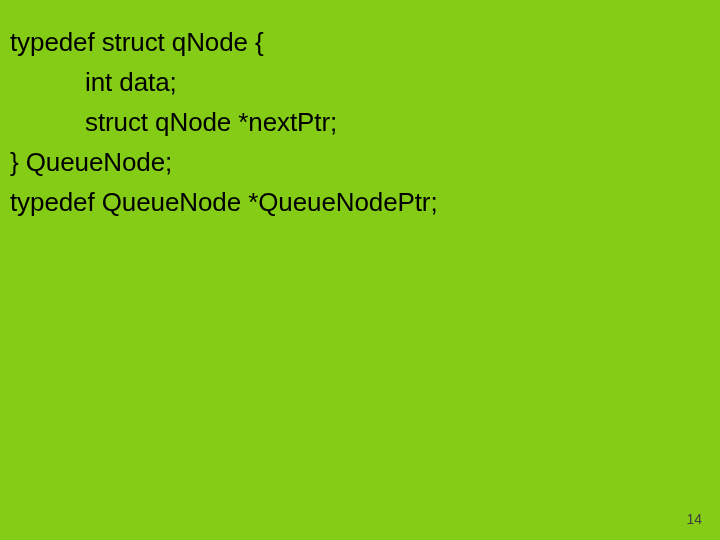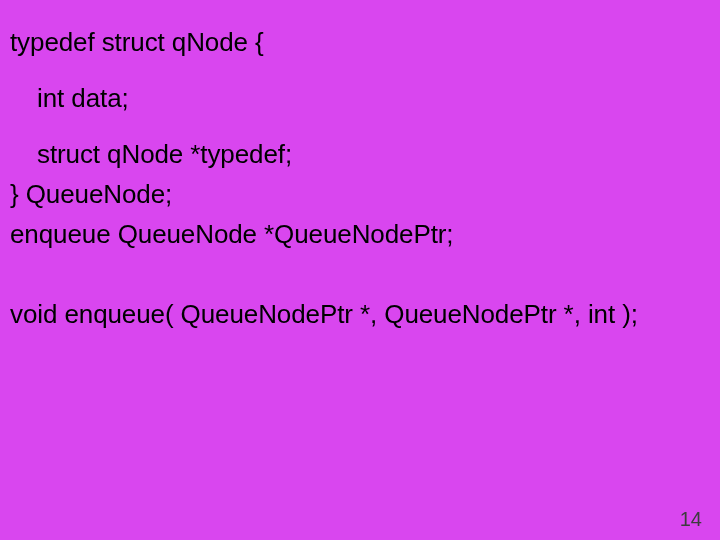--- a/index.html
+++ b/index.html
@@ -11,67 +11,65 @@
     width: 720px;
     height: 540px;
     background: #ffffff;
     font-family: "Liberation Sans", sans-serif;
     overflow: hidden;
   }
   .slide {
     position: relative;
     width: 720px;
     height: 540px;
-    background: #d946ef;
+    background: #84cc16;
     box-sizing: border-box;
   }
   .code-body {
     position: absolute;
     left: 0;
     top: 22px;
     width: 720px;
   }
   .code-line {
     display: block;
     height: 40px;
     line-height: 40px;
     font-size: 26px;
     color: #000000;
     white-space: pre;
     padding-left: 10px;
     letter-spacing: -0.1px;
     box-sizing: border-box;
   }
   .code-line.indent-1 {
-    padding-left: 37px;
-    margin-top: 16px;
+    padding-left: 85px;
   }
   .code-line.blank {
     height: 40px;
   }
   .page-number {
     position: absolute;
     right: 18px;
     bottom: 12px;
-    font-size: 20px;
+    font-size: 14px;
     color: #3d3d3d;
     line-height: 18px;
     text-align: right;
   }
 </style>
 </head>
 <body>
 
 <div class="slide">
 
   <div class="code-body">
     <span class="code-line">typedef struct qNode {</span>
     <span class="code-line indent-1">int data;</span>
-    <span class="code-line indent-1">struct qNode *typedef;</span>
+    <span class="code-line indent-1">struct qNode *nextPtr;</span>
     <span class="code-line">} QueueNode;</span>
-    <span class="code-line">enqueue QueueNode *QueueNodePtr;</span>
+    <span class="code-line">typedef QueueNode *QueueNodePtr;</span>
     <span class="code-line blank"></span>
-    <span class="code-line">void enqueue( QueueNodePtr *, QueueNodePtr *, int );</span>
   </div>
 
   <div class="page-number">14</div>
 
 </div>
 
 </body></html>

